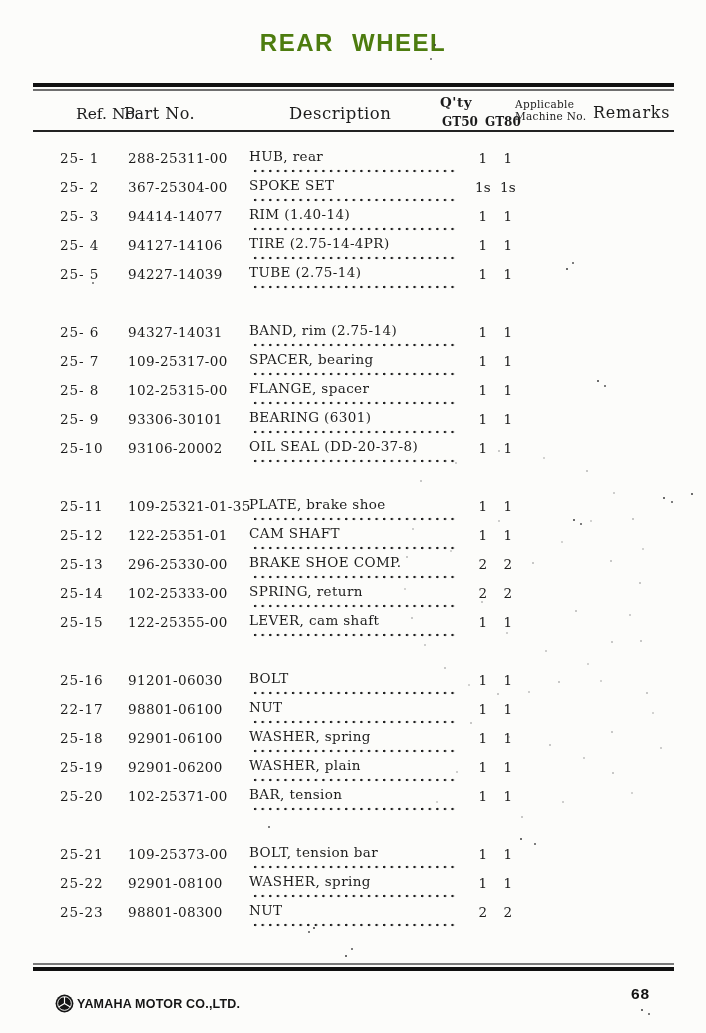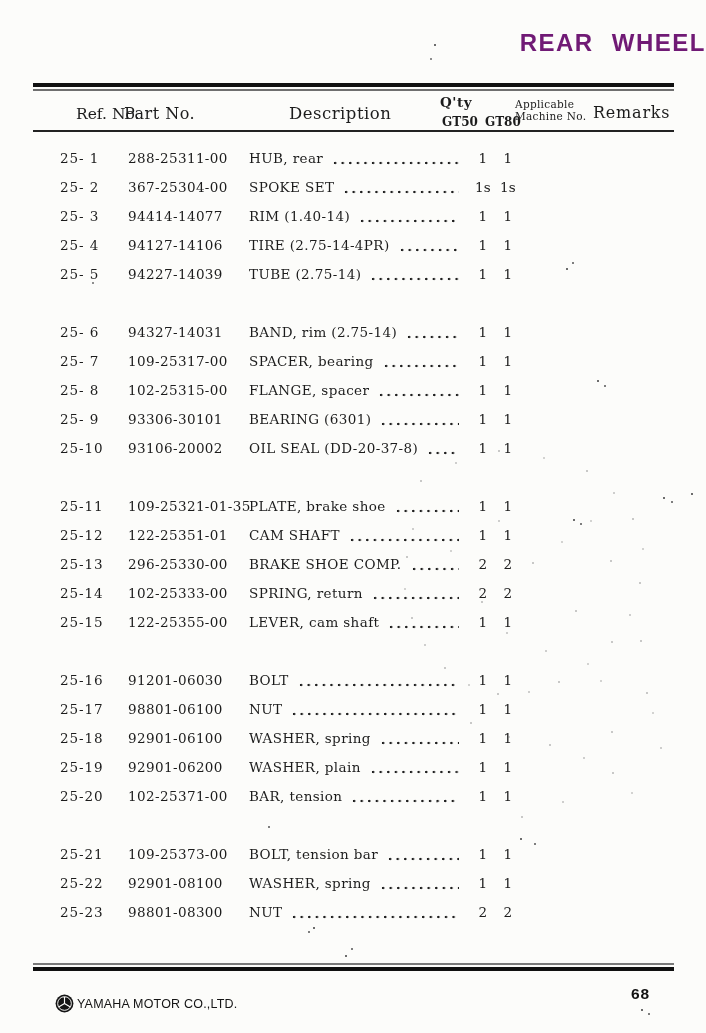--- a/index.html
+++ b/index.html
@@ -3,23 +3,23 @@
 <meta charset="utf-8">
 <style>
   html,body{margin:0;padding:0;background:#e8e8e8;}
   .page{
     position:relative;width:706px;height:1033px;margin:0 auto;
     background:#fcfcfa;overflow:hidden;
     font-family:"DejaVu Serif", serif;color:#1c1c1c;
   }
   
   .title{
-    position:absolute;top:29px;left:0;width:100%;text-align:right;
+    position:absolute;top:29px;left:0;width:100%;text-align:center;
     font-family:"Liberation Sans", sans-serif;font-weight:700;
-    font-size:24px;letter-spacing:1.5px;word-spacing:10px;color:#701a75;
+    font-size:24px;letter-spacing:1.5px;word-spacing:10px;color:#4d7c0f;
   }
   
   .rule{position:absolute;left:33px;width:641px;}
   .rule-top-thick{top:83px;height:3.5px;background:#111;}
   .rule-top-thin{top:89px;height:1.6px;background:#6f6f6f;}
   .rule-head-bottom{top:130px;height:2px;background:#222;}
   .rule-bottom-thin{top:963px;height:1.6px;background:#7a7a7a;}
   .rule-bottom-thick{top:966.5px;height:4px;background:#101010;}
   
   .thead{position:absolute;top:92px;left:0;width:100%;height:38px;}
@@ -31,34 +31,34 @@
   .h-qty-sub{left:440px;top:23px;width:66px;text-align:center;font-size:12px;font-weight:600;}
   .h-qty-sub span{margin:0 2px;}
   .h-app{left:515px;top:7px;font-size:10.5px;line-height:11.5px;letter-spacing:0.3px;}
   .h-rem{left:593px;top:11px;font-size:16px;letter-spacing:0.8px;}
   
   .tbody{position:absolute;top:132px;left:0;width:100%;padding-top:11px;}
   .group + .group{margin-top:29px;}
   .row{display:flex;align-items:center;height:29px;font-size:13.5px;}
   .c-ref{margin-left:60px;width:68px;letter-spacing:0.9px;white-space:pre;}
   .c-part{width:121px;letter-spacing:0.4px;white-space:pre;}
-  .c-descwrap{width:222px;display:flex;align-items:center;}
+  .c-descwrap{width:222px;display:flex;flex-direction:column;}
   .c-desc{white-space:pre;letter-spacing:0.4px;padding-right:6px;}
   .leader{
     flex:1 1 auto;height:4px;position:relative;top:5px;margin:0 12px 0 4px;
     background-image:radial-gradient(circle at 2px 2px, #1f1f1f 1.15px, rgba(0,0,0,0) 1.6px);
     background-size:7.6px 4px;background-repeat:repeat-x;
   }
   .c-q{width:24px;text-align:center;letter-spacing:0.3px;}
   .c-q2{width:26px;}
   
   .footer-logo{position:absolute;left:55px;top:994px;width:19px;height:19px;}
   .footer-company{
     position:absolute;left:77px;top:997px;
-    font-family:"Liberation Sans", sans-serif;font-weight:400;
+    font-family:"Liberation Sans", sans-serif;font-weight:700;
     font-size:12.5px;letter-spacing:0.2px;color:#151515;transform:scaleY(0.95);
   }
   .footer-pageno{
     position:absolute;left:631px;top:985px;
     font-family:"Liberation Sans", sans-serif;font-weight:800;
     font-size:15.5px;letter-spacing:1px;color:#111;
   }
   
   .ghost-specks{
     position:absolute;top:0;left:0;width:2px;height:2px;border-radius:50%;background:transparent;
@@ -292,21 +292,21 @@
           <span class="c-ref">25-16</span>
           <span class="c-part">91201-06030</span>
           <span class="c-descwrap">
             <span class="c-desc">BOLT</span>
             <span class="leader"></span>
           </span>
           <span class="c-q">1</span>
           <span class="c-q c-q2">1</span>
         </div>
         <div class="row">
-          <span class="c-ref">25-17</span>
+          <span class="c-ref">22-17</span>
           <span class="c-part">98801-06100</span>
           <span class="c-descwrap">
             <span class="c-desc">NUT</span>
             <span class="leader"></span>
           </span>
           <span class="c-q">1</span>
           <span class="c-q c-q2">1</span>
         </div>
         <div class="row">
           <span class="c-ref">25-18</span>

